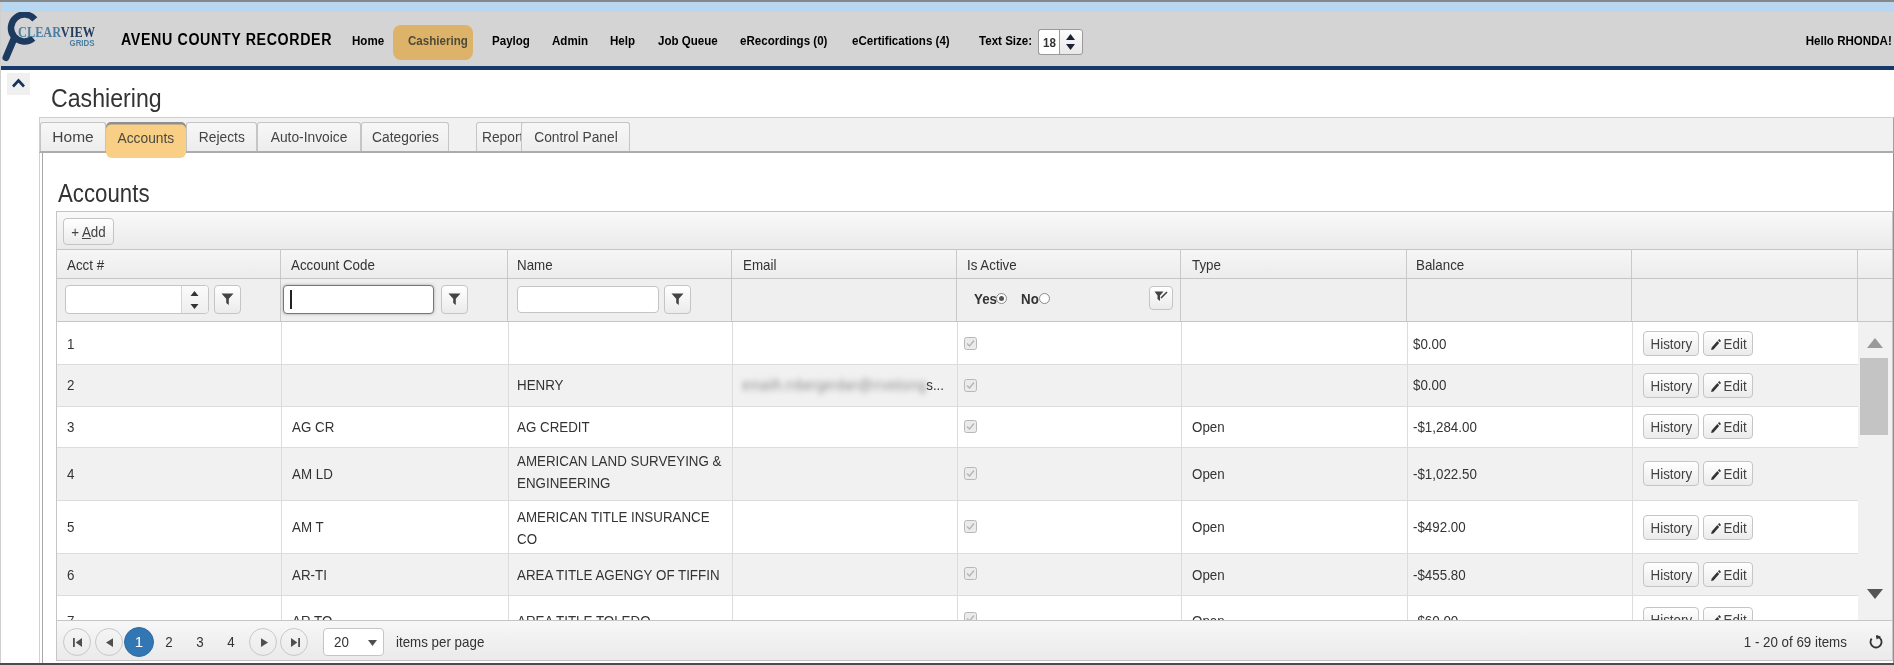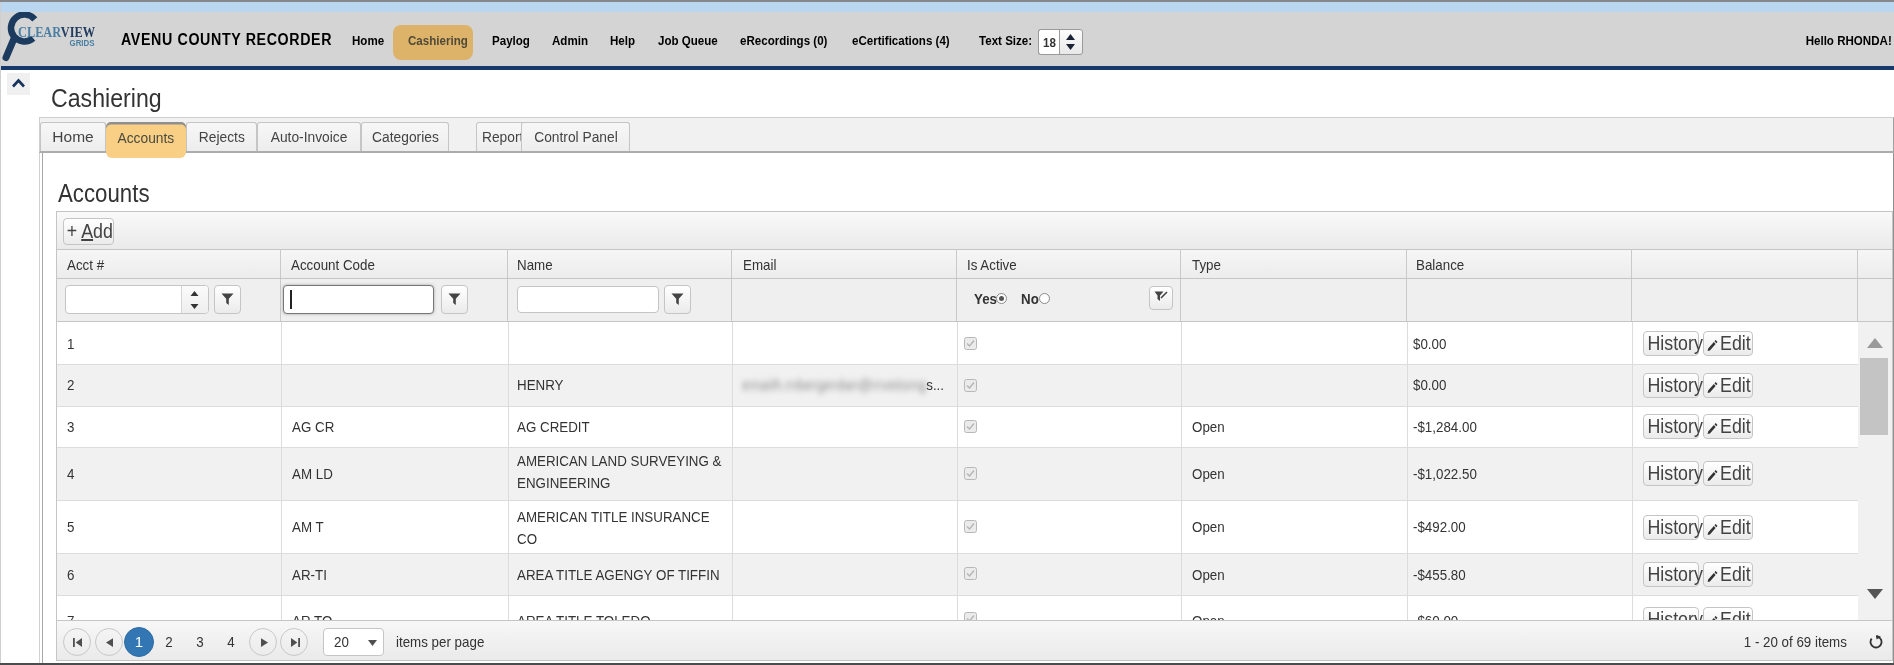--- a/index.html
+++ b/index.html
@@ -10,21 +10,21 @@
   .txtr{transform-origin:100% 0 !important;}
   .tab{position:absolute;top:122px;height:29px;line-height:28px;text-align:center;
        font-size:15.5px;color:#444;background:linear-gradient(#f7f7f7,#ededed);
        border:1px solid #c5c5c5;border-bottom:none;border-radius:3px 3px 0 0;box-sizing:border-box;}
   .tab span{display:inline-block;transform:scaleX(0.89);}
   .tab.sel{top:122px;height:35.5px;line-height:32px;background:#f8cf85;border:none;
        border-radius:5px 5px 6px 6px;box-shadow:inset 0 2.5px 0 #8f8f8f;color:#4a4a3e;}
   .gcell{position:absolute;box-sizing:border-box;border-right:1px solid #c9c9c9;height:100%;top:0;}
   .rowtxt{position:absolute;font-size:15px;color:#333;white-space:nowrap;transform:scaleX(0.89);transform-origin:0 0;line-height:21px;}
   .btn{position:absolute;box-sizing:border-box;border:1px solid #c5c5c5;border-radius:4px;
-       background:linear-gradient(#ffffff,#ebebeb);color:#424242;font-size:20px;text-align:center;}
+       background:linear-gradient(#ffffff,#ebebeb);color:#424242;font-size:15px;text-align:center;}
   .btn b{display:inline-block;transform:scaleX(0.89);font-weight:normal;white-space:nowrap;}
   .pgnum{position:absolute;top:628px;width:28px;height:28px;line-height:28px;text-align:center;font-size:15px;color:#333;transform:scaleX(0.89);}
   .pgbtn{position:absolute;top:628px;width:28px;height:28px;box-sizing:border-box;border:1px solid #c8c8c8;
        border-radius:50%;background:transparent;}
   .hbtn{left:1643px;width:56px;height:25px;line-height:23px;}
   .ebtn{left:1703px;width:50px;height:25px;line-height:23px;}
 
 </style>
 </head>
 <body>

